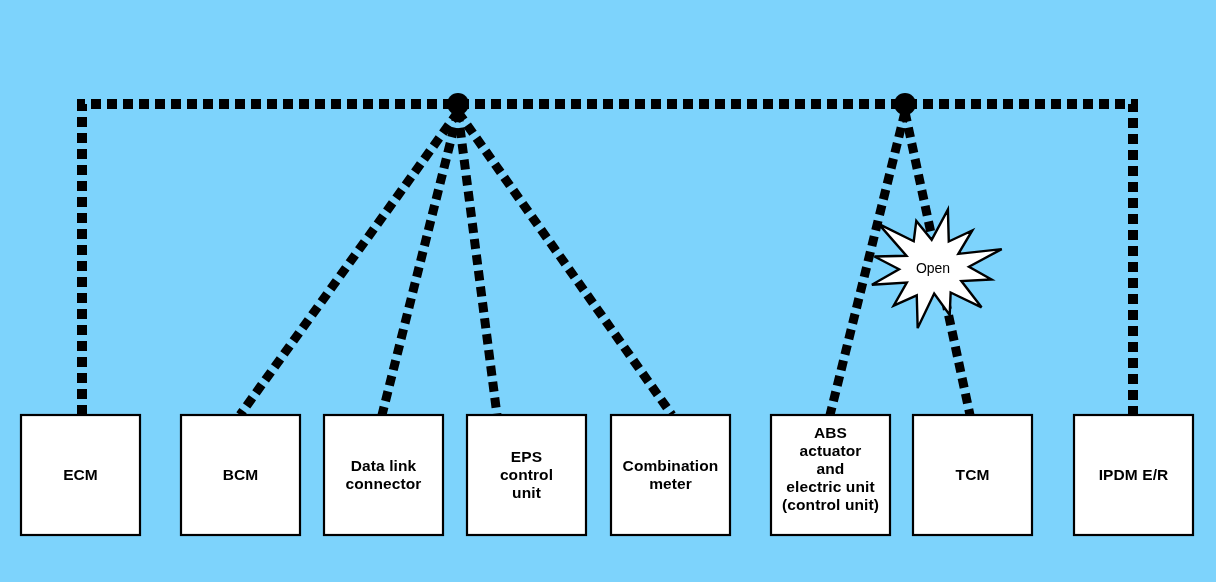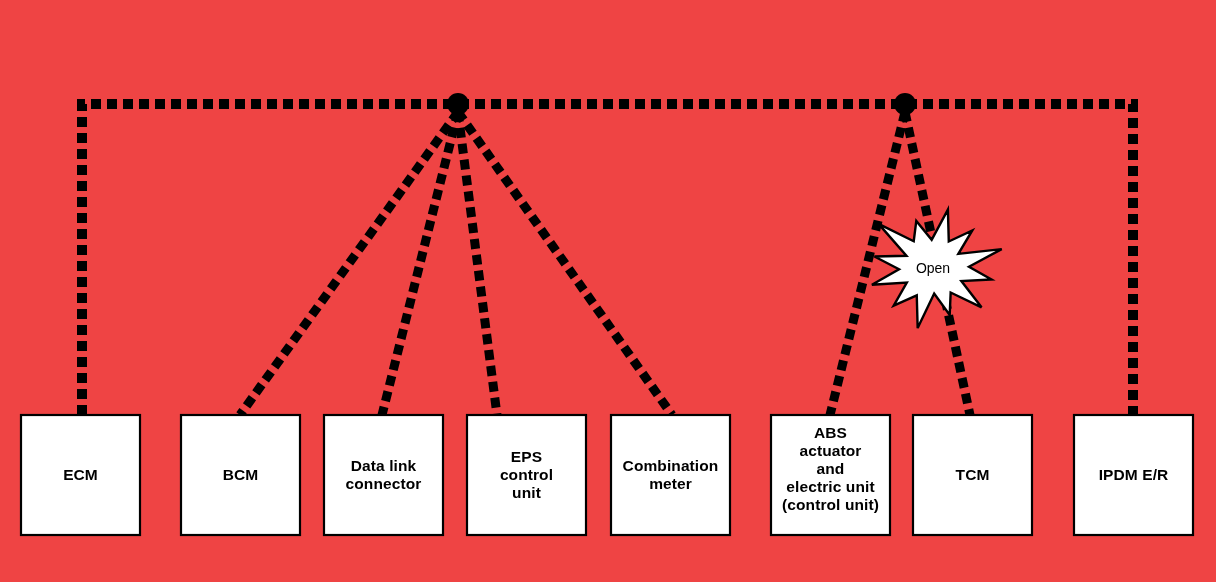--- a/index.html
+++ b/index.html
@@ -10,21 +10,21 @@
   body {
     width: 1216px;
     height: 582px;
     font-family: "Liberation Sans", sans-serif;
     overflow: hidden;
   }
   #diagram-root {
     position: relative;
     width: 1216px;
     height: 582px;
-    background: #ef4444;
+    background: #7dd3fc;
   }
   svg.canvas {
     position: absolute;
     top: 0;
     left: 0;
     width: 1216px;
     height: 582px;
   }
   .unit-box-rect {
     fill: #ffffff;

